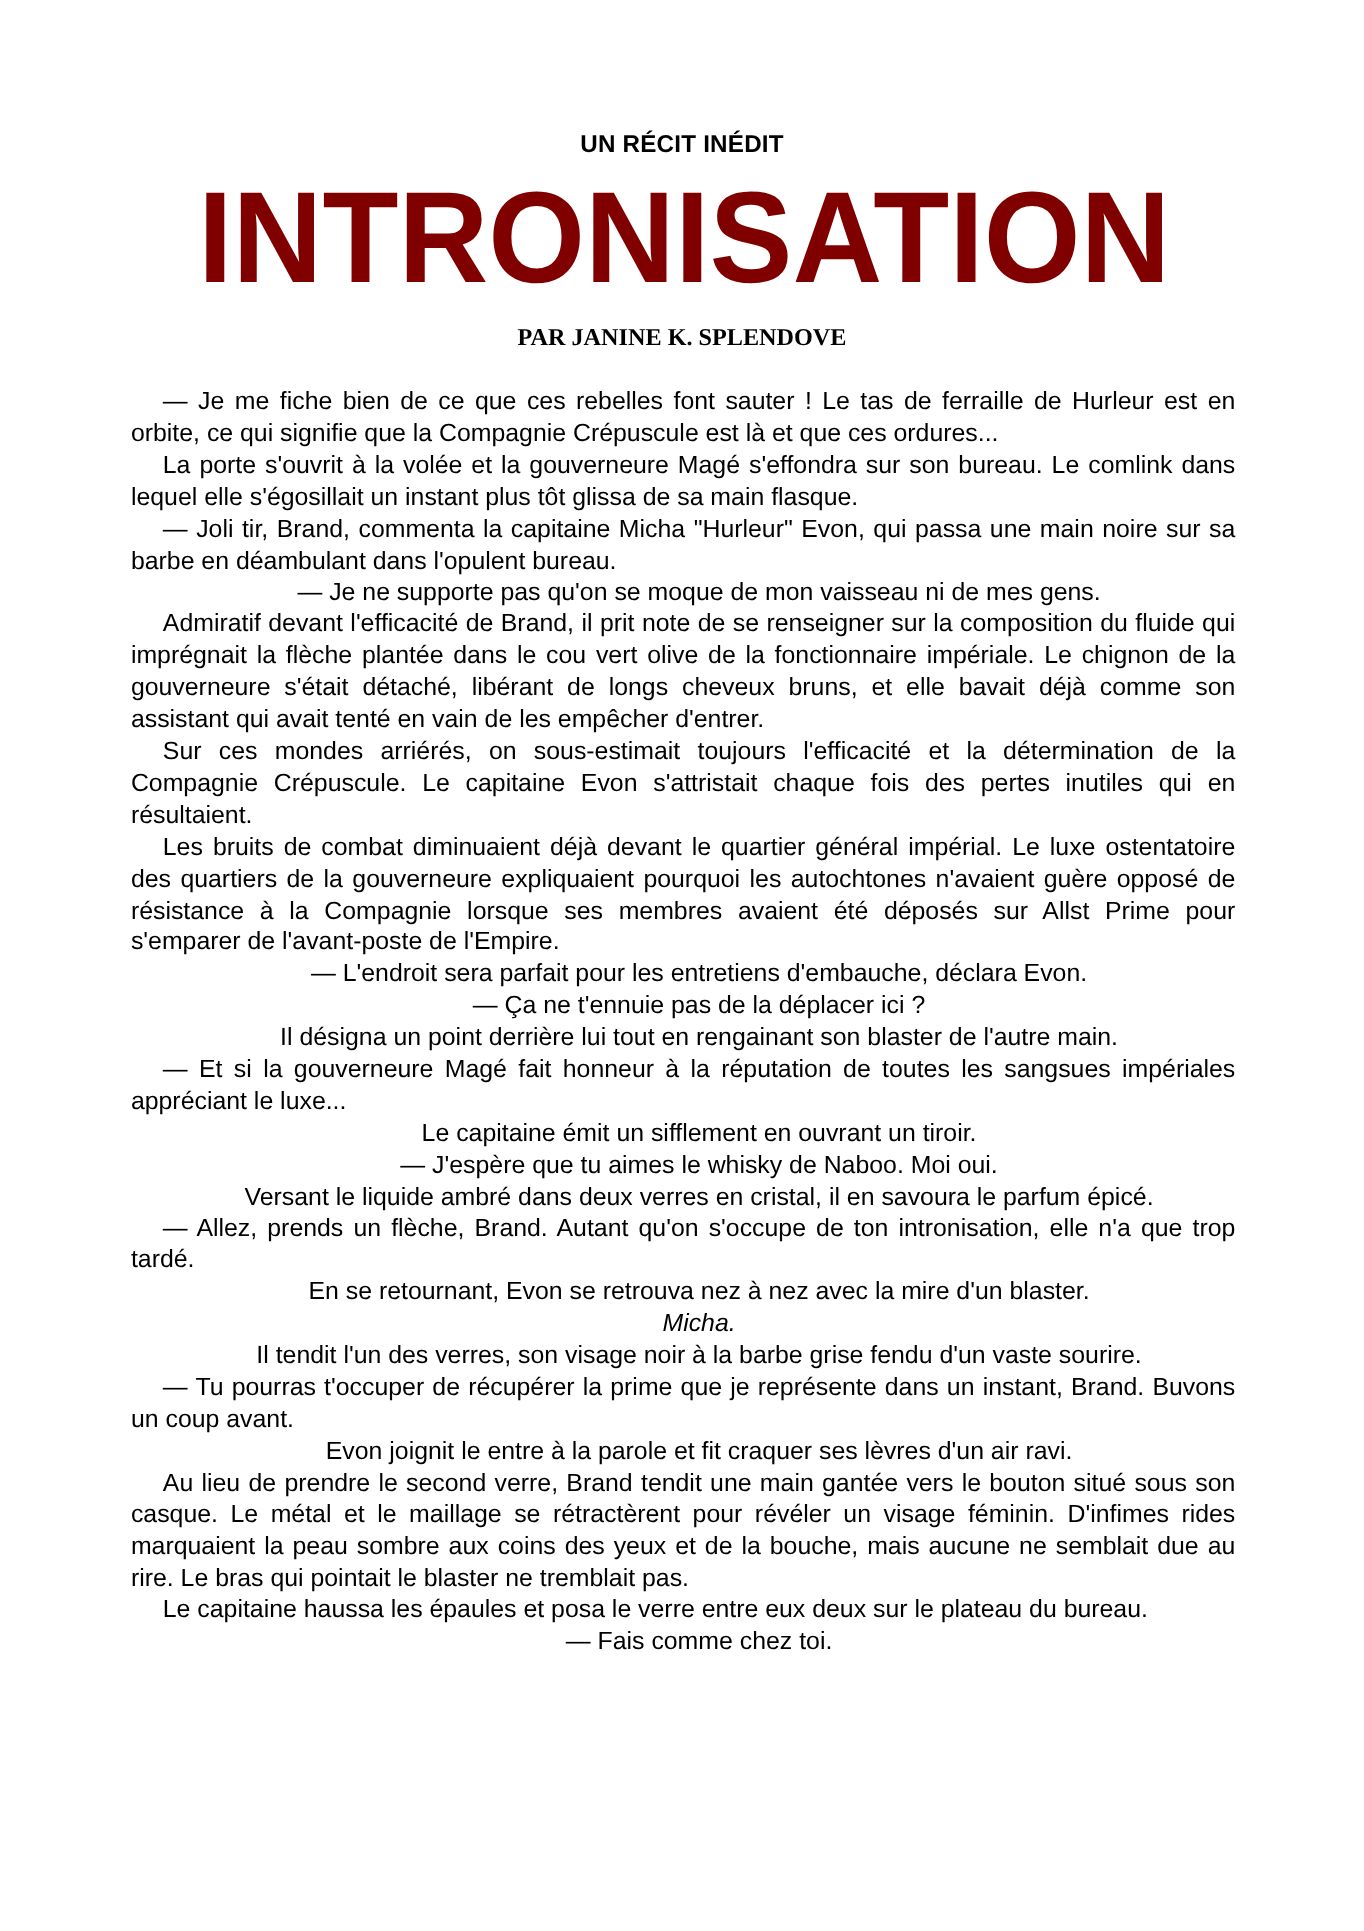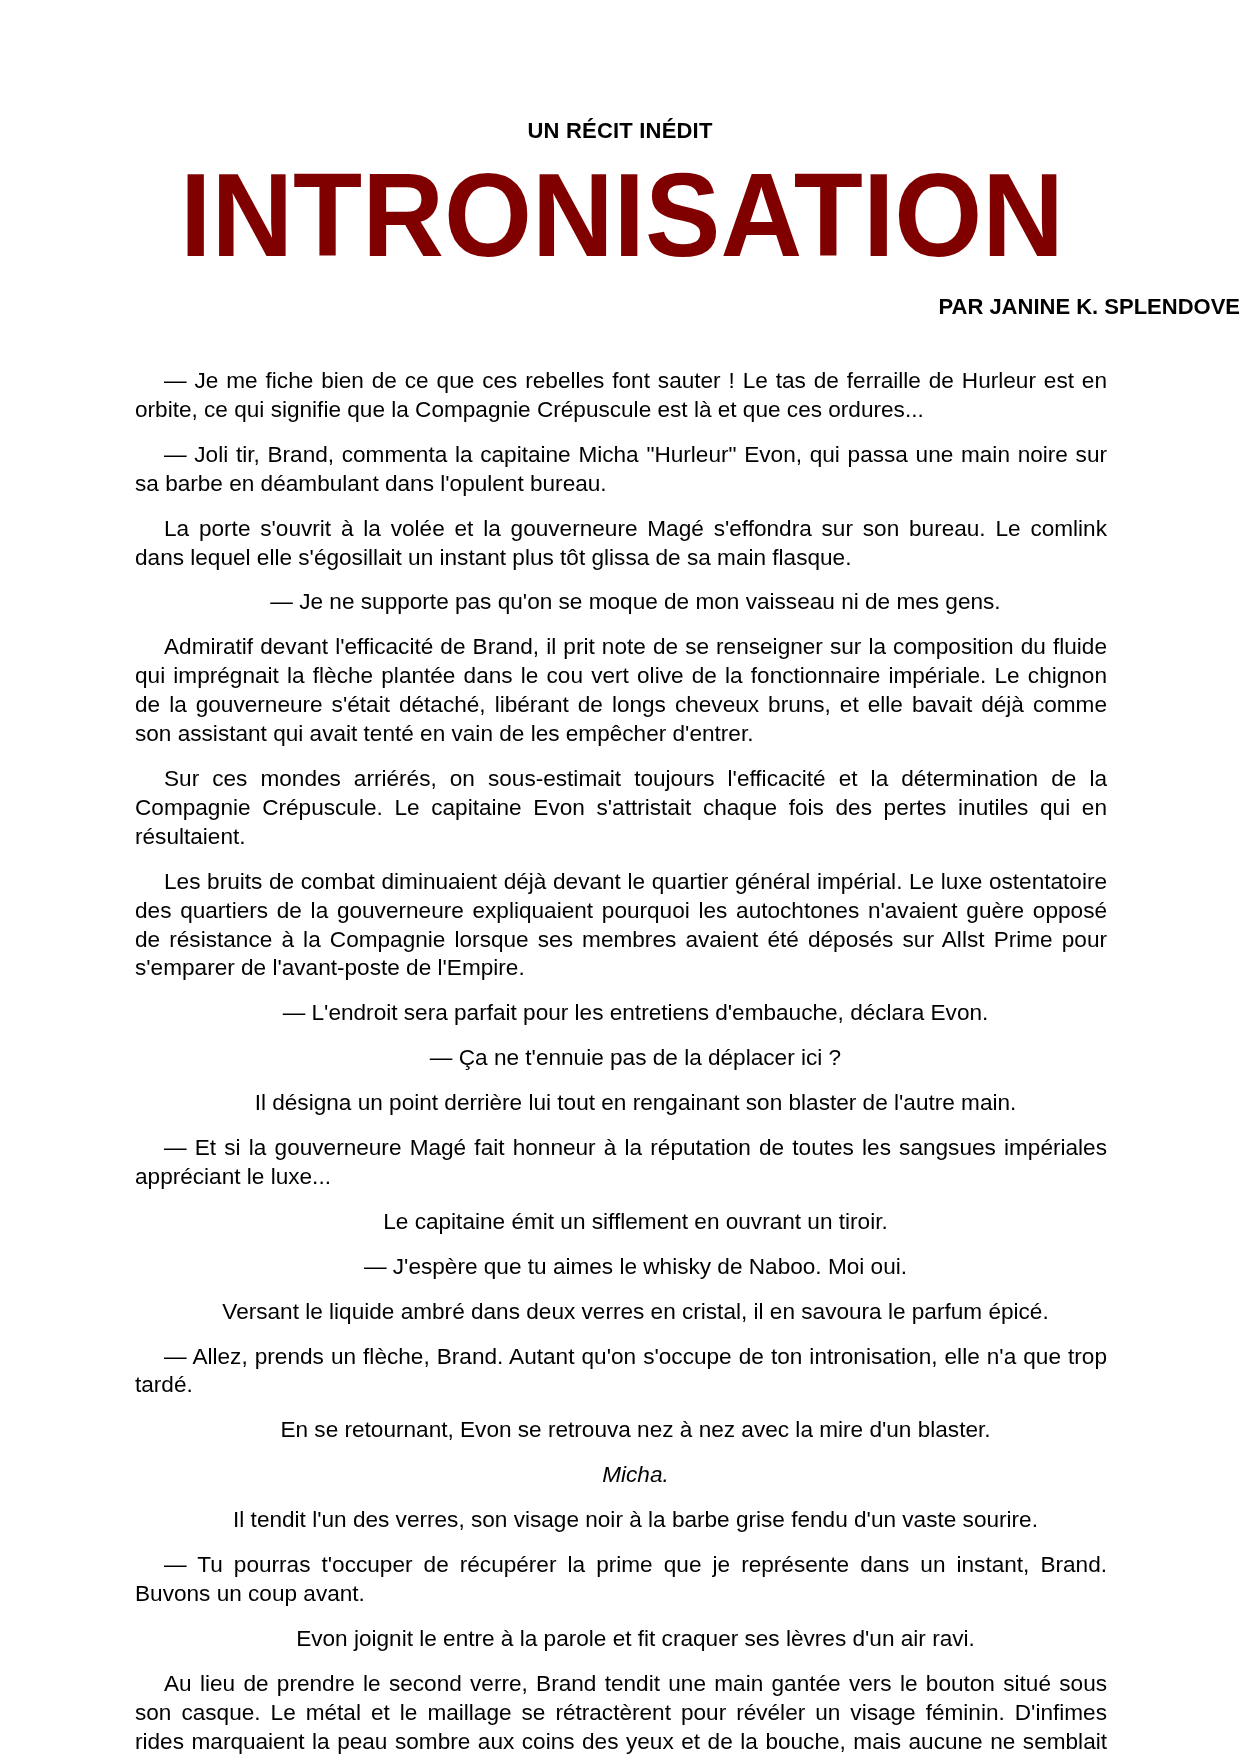--- a/index.html
+++ b/index.html
@@ -1,42 +1,42 @@
 <!DOCTYPE html>
 <html><head>
 <meta charset="utf-8">
 <style>
   html, body { margin: 0; padding: 0; background: #ffffff; }
   body { width: 1240px; height: 1755px; position: relative; overflow: hidden; font-family: "Liberation Sans", sans-serif; color: #000; }
   .kicker { position: absolute; top: 118px; left: 0; width: 1240px; text-align: center; font-weight: bold; font-size: 22px; letter-spacing: 0.2px; }
   .title-wrap { position: absolute; top: 168px; left: 178px; width: 888px; height: 92px; text-align: center; }
   .title-svg { width: 888px; height: 92px; display: block; }
-  .byline { position: absolute; top: 294px; left: 0; width: 1240px; text-align: right; font-weight: bold; font-size: 22px; }
+  .byline { position: absolute; top: 294px; left: 0; width: 1240px; text-align: center; font-weight: bold; font-size: 22px; font-family: Liberation Serif, serif; }
   .story { position: absolute; top: 351px; left: 119px; width: 1004px; font-size: 22.6px; line-height: 28.9px; }
-  .story p { margin: 16px; text-indent: 29px; text-align: justify; }
+  .story p { margin: 0; text-indent: 29px; text-align: justify; }
   .story p.short { text-align: center; }
   .story em { font-style: italic; }
 </style>
 </head>
 <body>
 
 <div class="kicker">UN RÉCIT INÉDIT</div>
 
 <div class="title-wrap">
   <svg class="title-svg" viewBox="0 0 888 92" preserveAspectRatio="none">
     <text id="title-text" x="444" y="88" text-anchor="middle" textLength="884" lengthAdjust="spacingAndGlyphs" font-family="Liberation Sans, sans-serif" font-weight="bold" font-size="118" fill="#800000">INTRONISATION</text>
   </svg>
 </div>
 
 <div class="byline">PAR JANINE K. SPLENDOVE</div>
 
 <div class="story" id="story-body">
     <p>— Je me fiche bien de ce que ces rebelles font sauter ! Le tas de ferraille de Hurleur est en orbite, ce qui signifie que la Compagnie Crépuscule est là et que ces ordures...</p>
+    <p>La porte s'ouvrit à la volée et la gouverneure Magé s'effondra sur son bureau. Le comlink dans lequel elle s'égosillait un instant plus tôt glissa de sa main flasque.</p>
     <p>— Joli tir, Brand, commenta la capitaine Micha "Hurleur" Evon, qui passa une main noire sur sa barbe en déambulant dans l'opulent bureau.</p>
-    <p>La porte s'ouvrit à la volée et la gouverneure Magé s'effondra sur son bureau. Le comlink dans lequel elle s'égosillait un instant plus tôt glissa de sa main flasque.</p>
     <p class="short">— Je ne supporte pas qu'on se moque de mon vaisseau ni de mes gens.</p>
     <p>Admiratif devant l'efficacité de Brand, il prit note de se renseigner sur la composition du fluide qui imprégnait la flèche plantée dans le cou vert olive de la fonctionnaire impériale. Le chignon de la gouverneure s'était détaché, libérant de longs cheveux bruns, et elle bavait déjà comme son assistant qui avait tenté en vain de les empêcher d'entrer.</p>
     <p>Sur ces mondes arriérés, on sous-estimait toujours l'efficacité et la détermination de la Compagnie Crépuscule. Le capitaine Evon s'attristait chaque fois des pertes inutiles qui en résultaient.</p>
     <p>Les bruits de combat diminuaient déjà devant le quartier général impérial.  Le luxe ostentatoire des quartiers de la gouverneure expliquaient pourquoi les autochtones n'avaient guère opposé de résistance à la Compagnie lorsque ses membres avaient été déposés sur Allst Prime pour s'emparer de l'avant-poste de l'Empire.</p>
     <p class="short">— L'endroit sera parfait pour les entretiens d'embauche, déclara Evon.</p>
     <p class="short">— Ça ne t'ennuie pas de la déplacer ici ?</p>
     <p class="short">Il désigna un point derrière lui tout en rengainant son blaster de l'autre main.</p>
     <p>— Et si la gouverneure Magé fait honneur à la réputation de toutes les sangsues impériales appréciant le luxe...</p>
     <p class="short">Le capitaine émit un sifflement en ouvrant un tiroir.</p>
     <p class="short">— J'espère que tu aimes le whisky de Naboo. Moi oui.</p>

